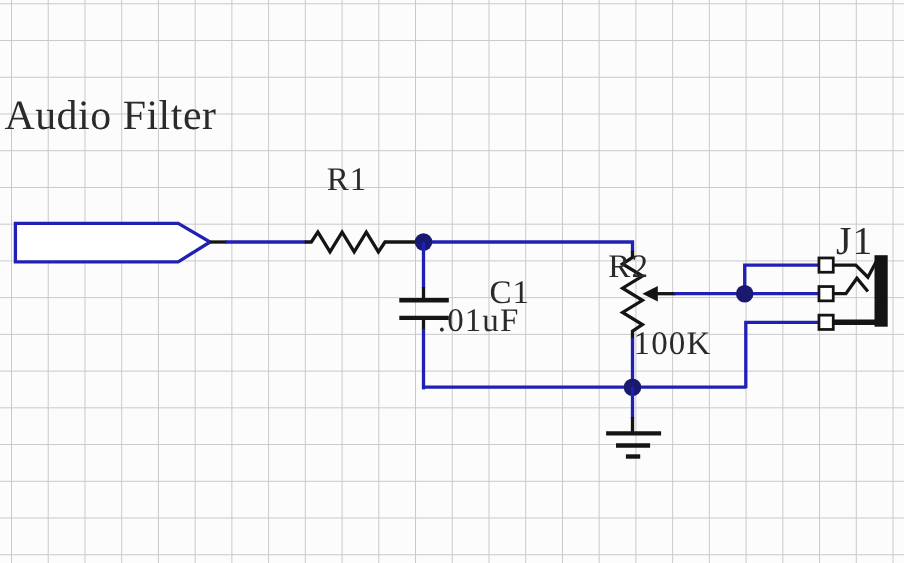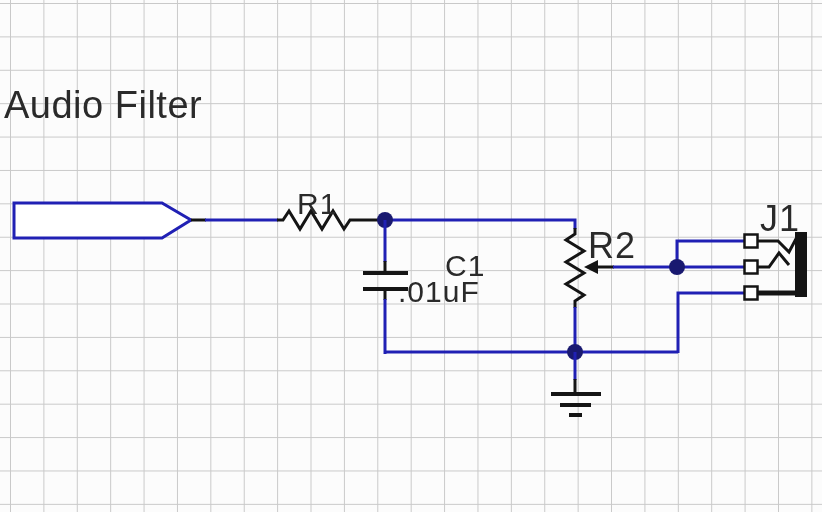--- a/index.html
+++ b/index.html
@@ -8,35 +8,35 @@
   }
   html,body{margin:0;padding:0;}
   .canvas{
     position:relative; width:822px; height:512px; overflow:hidden;
     background-color:var(--background);
     background-image:
       linear-gradient(to right, var(--grid) 1px, transparent 1px),
       linear-gradient(to bottom, var(--grid) 1px, transparent 1px);
     background-size:33.4px 33.4px;
     background-position:10px 3px;
-    font-family:Liberation Sans, sans-serif;
+    font-family:Liberation Serif, serif;
   }
   .schem-svg{position:absolute; left:0; top:0;}
   .lbl{
     position:absolute; white-space:pre; line-height:1;
     color:var(--text); letter-spacing:1px; font-weight:500;
   }
   .lbl-title{left:4px; top:86px; font-size:38px; letter-spacing:0.5px;}
   .lbl-netout{left:516px; top:165px; font-size:34px; letter-spacing:1.5px;}
   .lbl-port{left:20px; top:207px; font-size:30px;}
-  .lbl-r1ref{left:297px; top:149px; font-size:30px;margin-top:40px;}
+  .lbl-r1ref{left:297px; top:149px; font-size:30px;}
   .lbl-r1val{left:288px; top:172px; font-size:30px;}
   .lbl-c1ref{left:425px; top:251px; font-size:30px;margin-left:20px;}
   .lbl-c1val{left:398px; top:277px; font-size:30px;}
-  .lbl-r2ref{left:588px; top:228px; font-size:36px;text-align:right;}
+  .lbl-r2ref{left:553px; top:228px; font-size:30px;text-align:right;}
   .lbl-r2val{left:576px; top:298px; font-size:30px;}
   .lbl-j1ref{left:760px; top:201px; font-size:36px;}
 </style>
 </head>
 <body>
 
 <div class="canvas">
 
   <svg class="schem-svg" width="822" height="512" viewBox="0 0 822 512">
 
@@ -91,15 +91,16 @@
     <rect x="744.5" y="234.5" width="13" height="13" fill="var(--fill)" stroke="var(--component)" stroke-width="2.5"></rect>
     <rect x="744.5" y="260.5" width="13" height="13" fill="var(--fill)" stroke="var(--component)" stroke-width="2.5"></rect>
     <rect x="744.5" y="286.5" width="13" height="13" fill="var(--fill)" stroke="var(--component)" stroke-width="2.5"></rect>
   </svg>
 
   <div class="lbl lbl-title">Audio Filter</div>
   <div class="lbl lbl-r1ref">R1</div>
   <div class="lbl lbl-c1ref">C1</div>
   <div class="lbl lbl-c1val">.01uF</div>
   <div class="lbl lbl-r2ref">R2</div>
+  <div class="lbl lbl-r2val">100K</div>
   <div class="lbl lbl-j1ref">J1</div>
 
 </div>
 
 </body></html>

